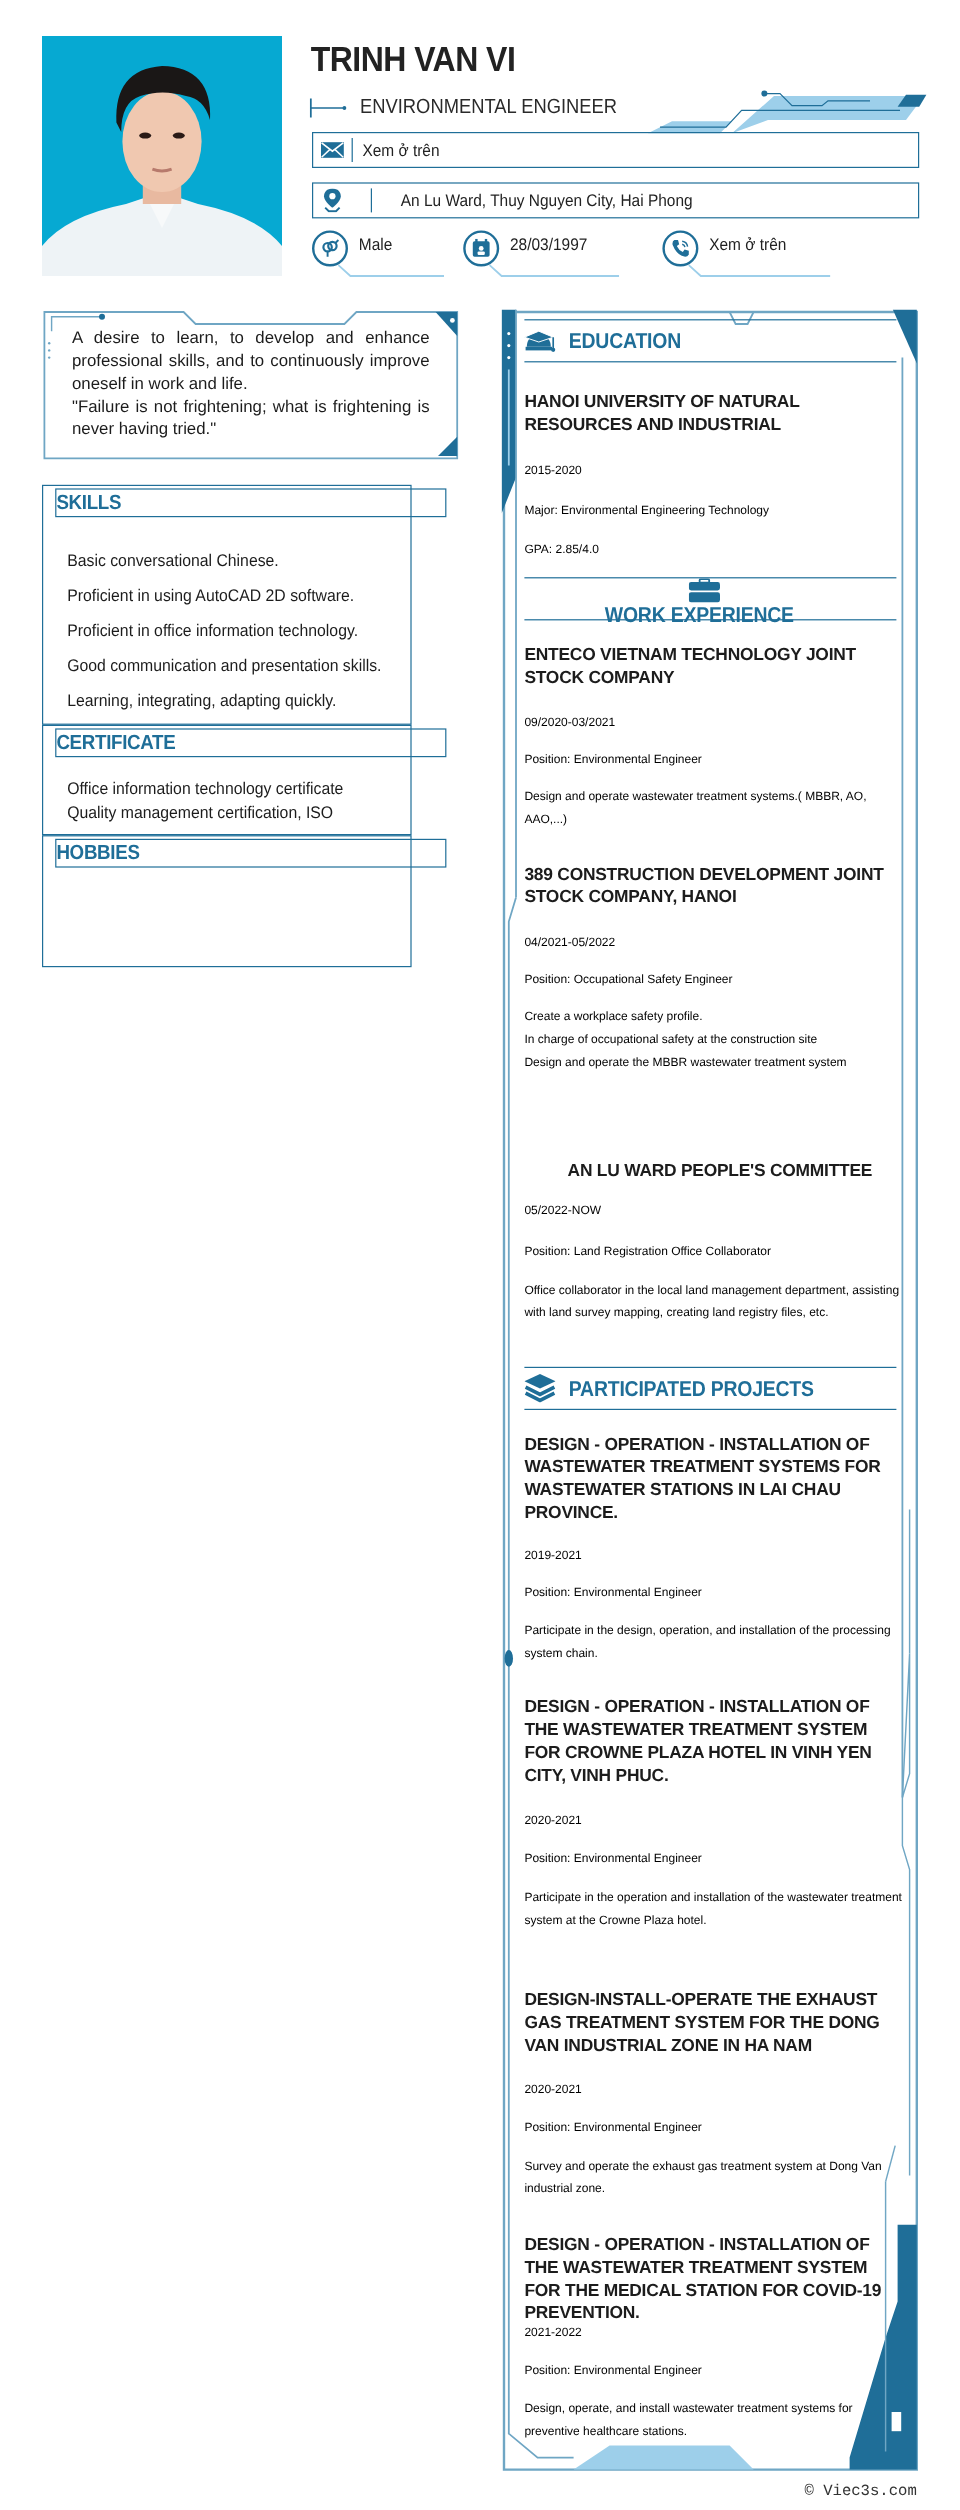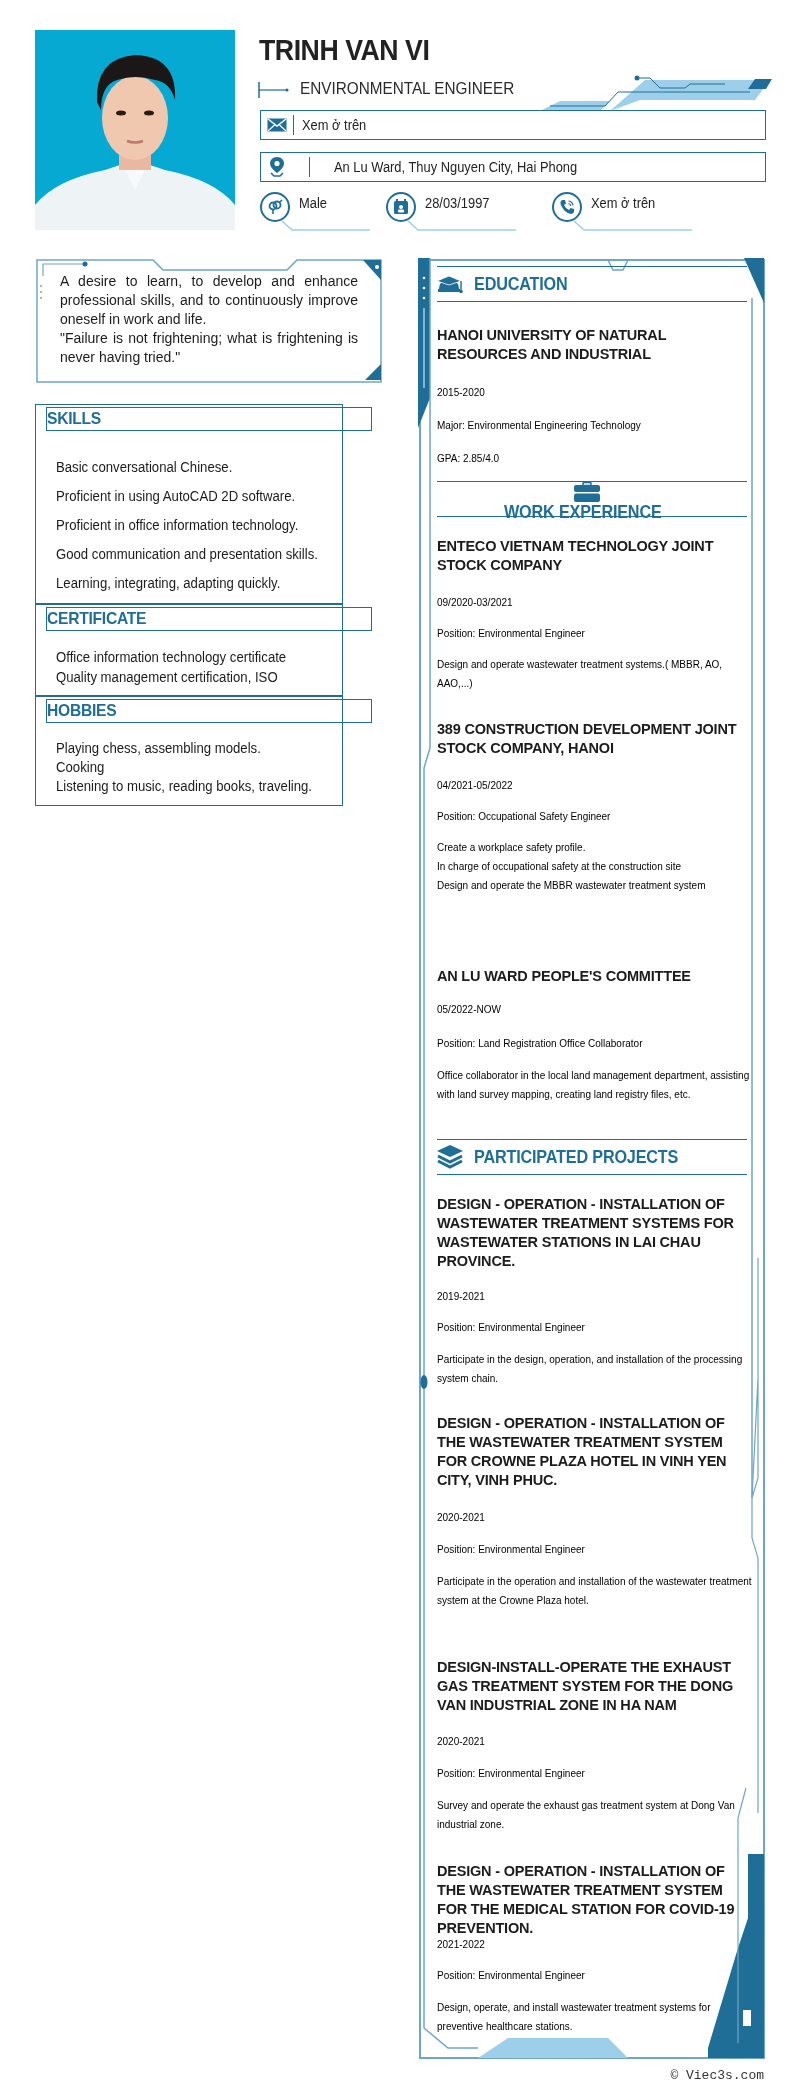--- a/index.html
+++ b/index.html
@@ -214,25 +214,20 @@
 <div class="abs left-section" style="top:604px; height:92px;">
   <div class="sec-head"><span>CERTIFICATE</span></div>
   <div class="list" style="top:42px; line-height:20px;">
     <div>Office information technology certificate</div>
     <div>Quality management certification, ISO</div>
   </div>
 </div>
 
 <div class="abs left-section" style="top:696px; height:110px;">
   <div class="sec-head"><span>HOBBIES</span></div>
-  <div class="list" style="top:42px; line-height:19px;">
-    <div>Playing chess, assembling models.</div>
-    <div>Cooking</div>
-    <div>Listening to music, reading books, traveling.</div>
-  </div>
 </div>
 
 <svg class="abs right-frame" viewBox="0 0 348 1802" preserveAspectRatio="none">
 
   <polyline points="2,2 346,2 346,1800 2,1800 2,2" fill="none" stroke="#6fa6c4" stroke-width="2"></polyline>
 
   <polygon points="0,0 12,0 12,140 0,170" fill="#1f6e98"></polygon>
   <circle cx="6" cy="20" r="1.3" fill="#fff"></circle>
     <circle cx="6" cy="30" r="1.3" fill="#fff"></circle>
     <circle cx="6" cy="40" r="1.3" fill="#fff"></circle>
@@ -293,21 +288,21 @@
 
 <div class="entry-title" style="top:720px;">389 CONSTRUCTION DEVELOPMENT JOINT STOCK COMPANY, HANOI</div>
 <div class="entry-line" style="top:776px;">04/2021-05/2022</div>
 <div class="entry-line" style="top:807px;">Position: Occupational Safety Engineer</div>
 <div class="entry-line" style="top:838px;">
   <div>Create a workplace safety profile.</div>
   <div>In charge of occupational safety at the construction site</div>
   <div>Design and operate the MBBR wastewater treatment system</div>
 </div>
 
-<div class="entry-title" style="top:967px;">AN LU WARD PEOPLE'S COMMITTEE</div>
+<div class="entry-title" style="top:967px;margin-left:36px;">AN LU WARD PEOPLE'S COMMITTEE</div>
 <div class="entry-line" style="top:1000px;">05/2022-NOW</div>
 <div class="entry-line" style="top:1034px;">Position: Land Registration Office Collaborator</div>
 <div class="entry-line" style="top:1066px;">Office collaborator in the local land management department, assisting with land survey mapping, creating land registry files, etc.</div>
 
 <div class="rhead" style="top:1139px;">
   <span class="hicon">
     <svg width="26" height="24" viewBox="0 0 26 24">
         <polygon points="13,0 26,6 13,12 0,6" fill="#1f6e98"></polygon>
         <polyline points="1,11 13,17 25,11" stroke="#1f6e98" stroke-width="3" fill="none"></polyline>
         <polyline points="1,16 13,22 25,16" stroke="#1f6e98" stroke-width="3" fill="none"></polyline>

